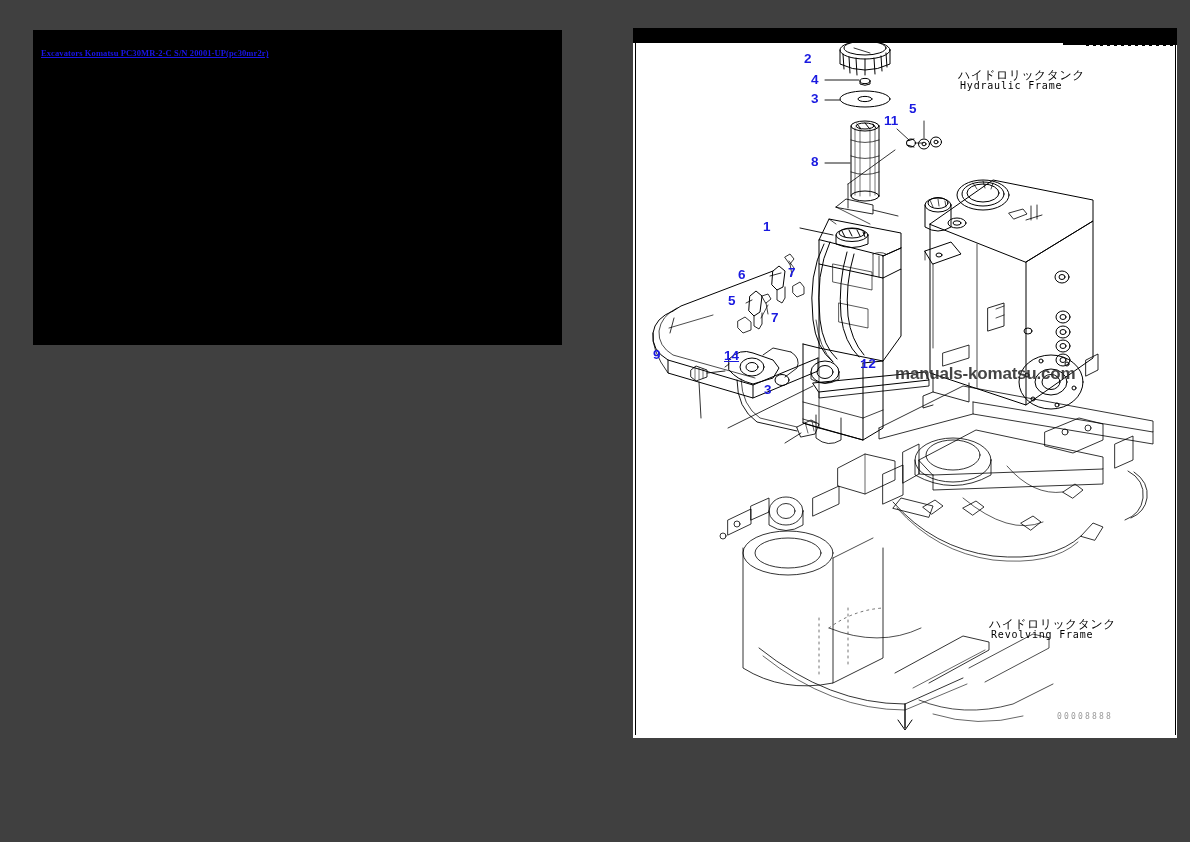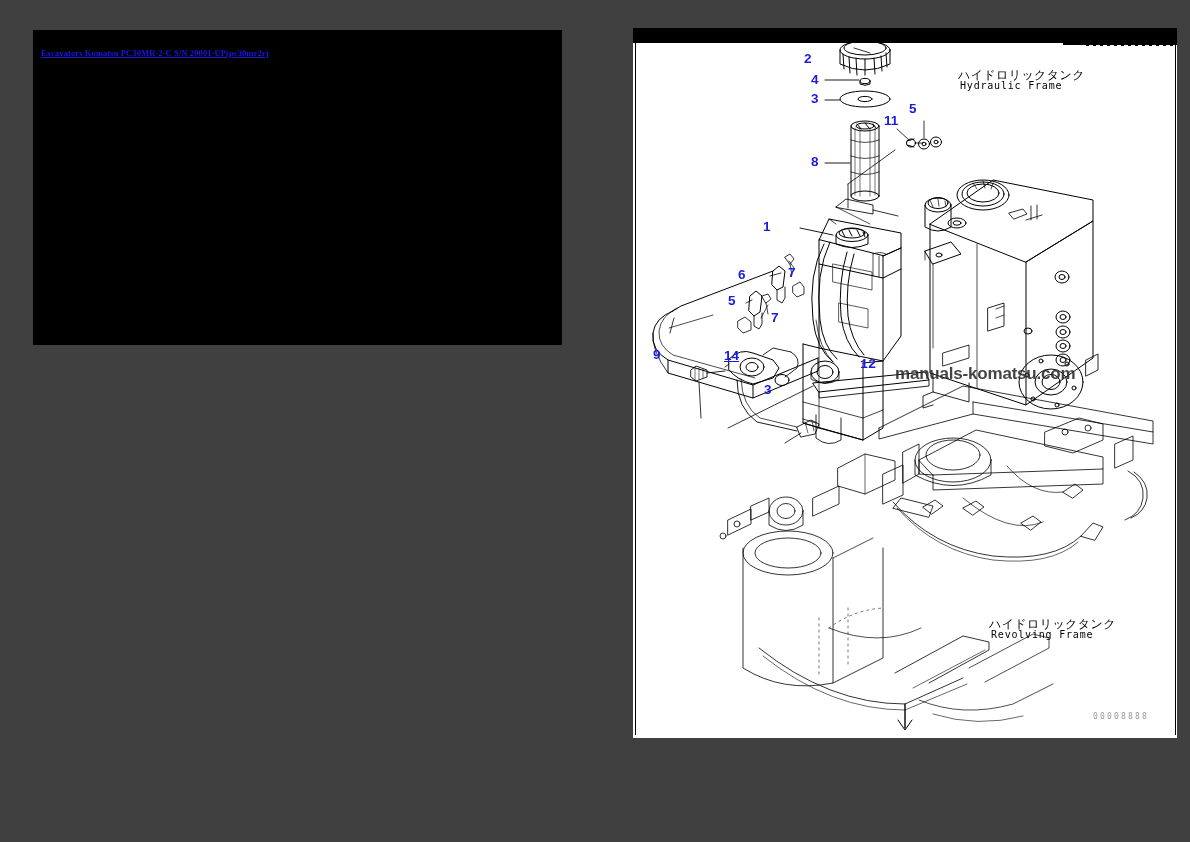--- a/index.html
+++ b/index.html
@@ -147,21 +147,20 @@
 
   #corner-code {
     position: absolute;
     left: 424px;
     top: 684px;
     color: #9a9a9a;
     font-family: "DejaVu Sans Mono", monospace;
     font-size: 8px;
     letter-spacing: 2.2px;
     white-space: nowrap;
-    margin-left: 36px;
   }
 </style>
 </head>
 <body>
 
 <div id="page">
 
   <div id="viewer-panel">
     <a id="viewer-title-link">Excavators Komatsu PC30MR-2-C S/N 20001-UP(pc30mr2r)</a>
   </div>

